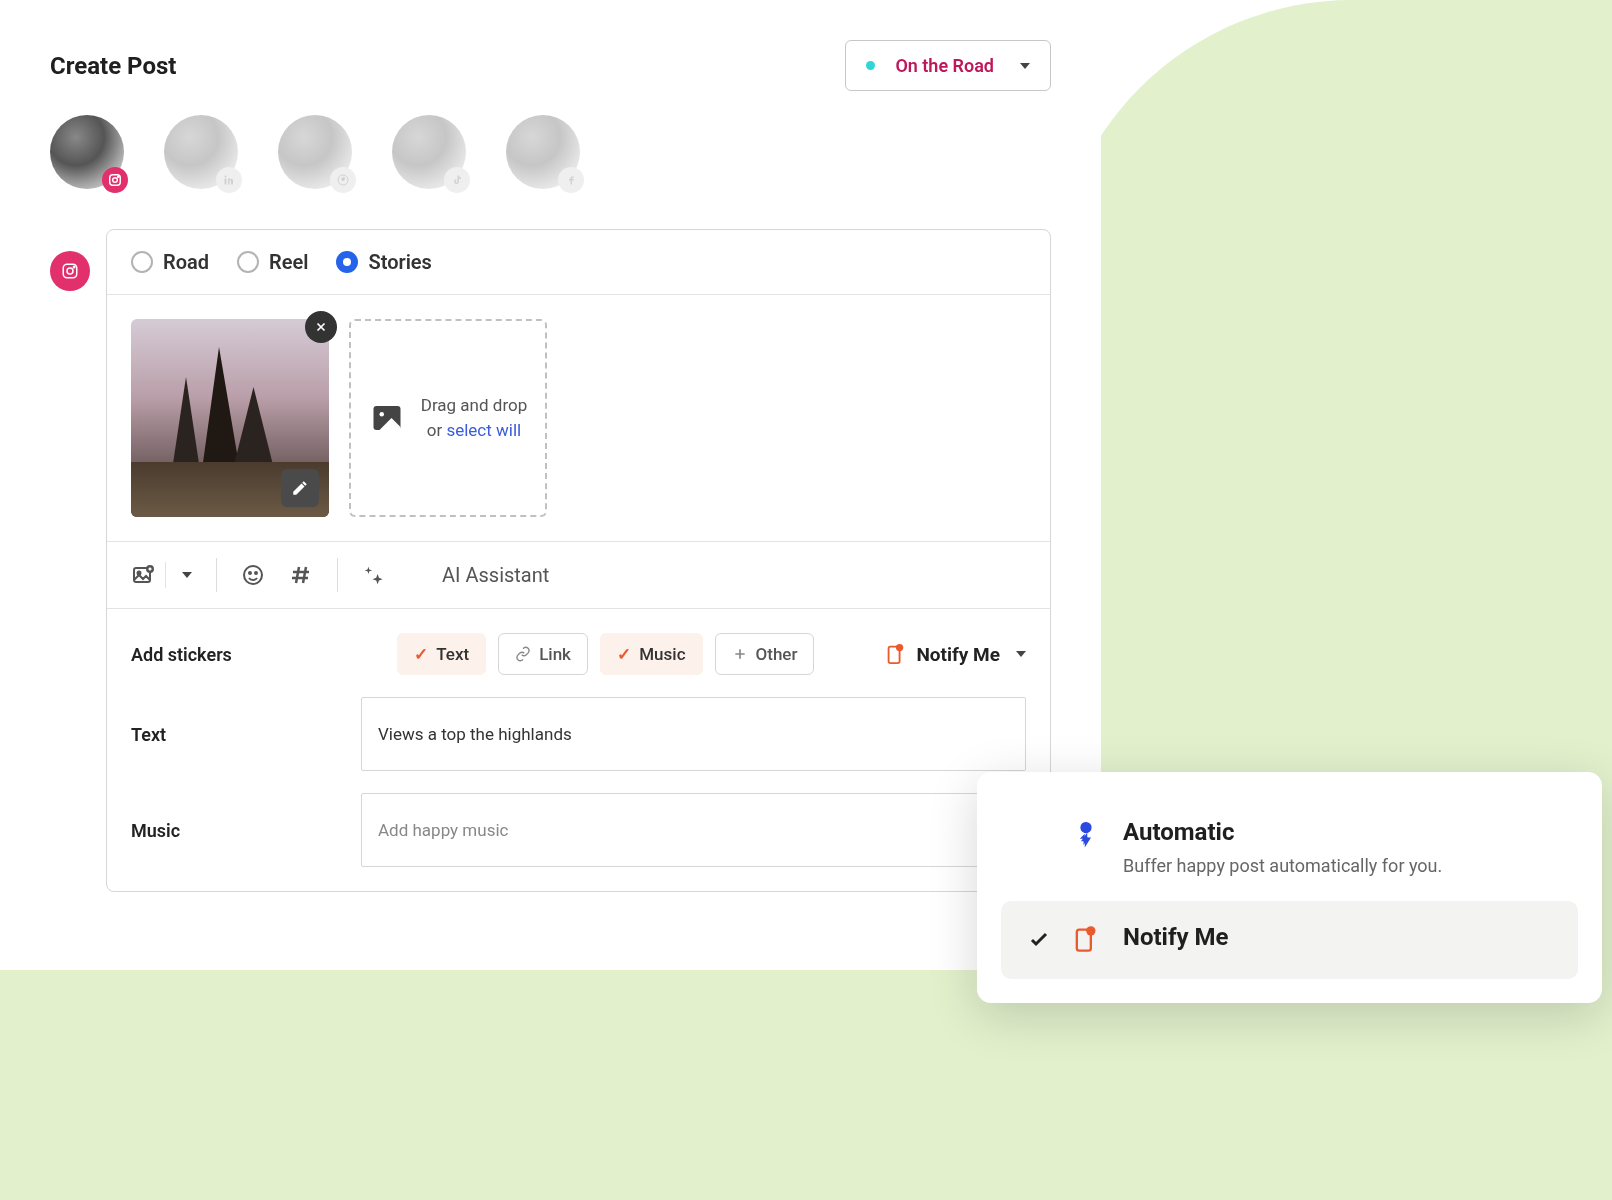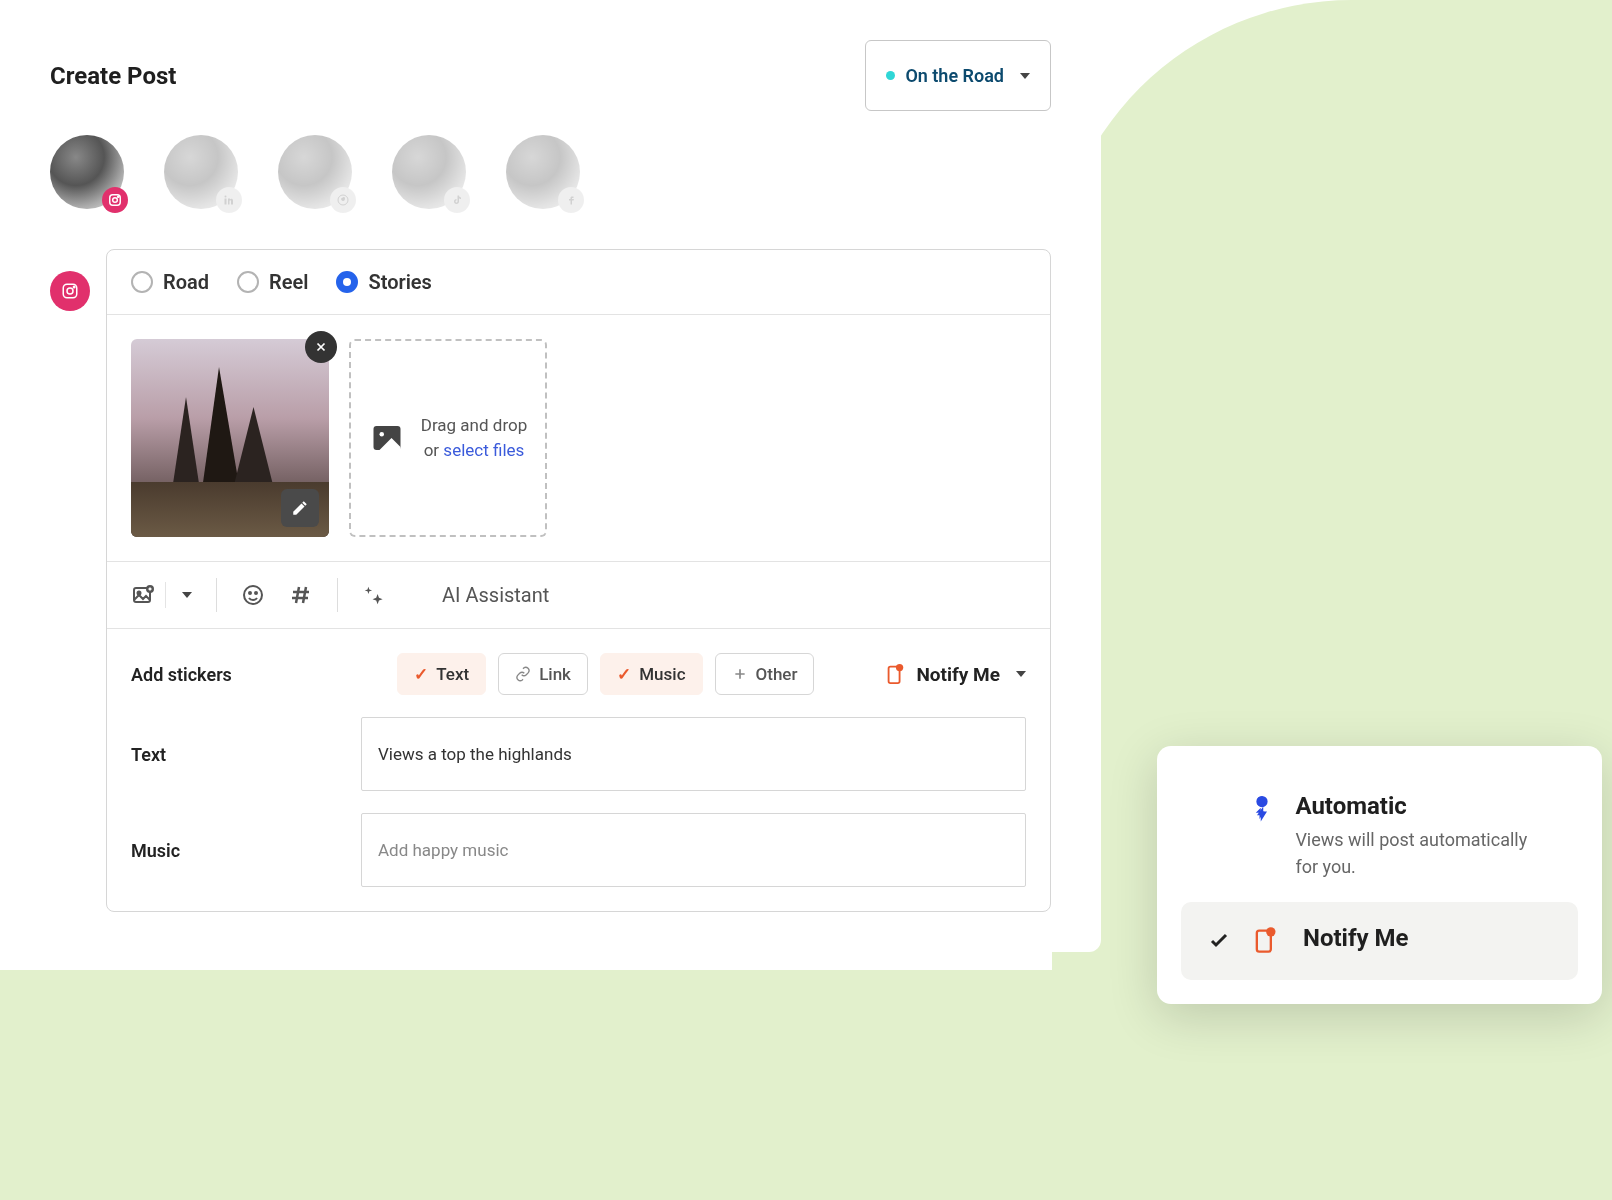--- a/index.html
+++ b/index.html
@@ -45,28 +45,28 @@
       margin-bottom: 24px;
     }
     .title {
       font-size: 24px;
       font-weight: 700;
       color: #1f1f1f;
     }
     .workspace-select {
       display: flex;
       align-items: center;
-      gap: 10px;
+      gap: 20px;
       border: 1px solid #c7c7c7;
       border-radius: 6px;
-      padding: 24px 20px;
+      padding: 14px 20px;
       cursor: pointer;
       font-size: 18px;
       font-weight: 600;
-      color: #0c4a6e;
+      color: #be185d;
     }
     .dot-teal { width: 9px; height: 9px; background: #2fd6d6; border-radius: 50%; }
     .caret-down {
       width: 0; height: 0;
       border-left: 5px solid transparent;
       border-right: 5px solid transparent;
       border-top: 6px solid #444;
       margin-left: 6px;
     }
     .avatars {
@@ -241,22 +241,22 @@
       padding: 26px 16px;
       font-size: 17px;
       color: #333;
       font-family: inherit;
     }
     .input::placeholder { color: #888; }
     .first-form-row { justify-content: space-between; gap: 36px; }
     .popup {
       position: absolute;
       right: 10px;
-      top: 746px;
-      width: 445px;
+      top: 772px;
+      width: 625px;
       background: #fff;
       border-radius: 14px;
       box-shadow: 0 12px 50px rgba(0,0,0,0.16);
       padding: 24px;
       z-index: 5;
     }
     .popup-item {
       display: flex;
       gap: 18px;
       padding: 22px 24px;
@@ -376,21 +376,21 @@
           </div>
         </div>
         <div class="dropzone">
           <svg width="36" height="36" viewBox="0 0 24 24" fill="#444">
               <rect x="3" y="4" width="18" height="16" rx="2"></rect>
               <circle cx="8.5" cy="9.5" r="1.5" fill="#fff"></circle>
               <path d="M21 18l-6-6-8 8h14z" fill="#fff"></path>
             </svg>
           <div class="dz-text">
             <span>Drag and drop</span><br>
-            <span>or </span><span class="dz-link">select files</span>
+            <span>or </span><span class="dz-link">select will</span>
           </div>
         </div>
       </div>
 
       <div class="toolbar">
         <div class="tb-group">
           <svg width="24" height="24" viewBox="0 0 24 24" fill="none" stroke="#555" stroke-width="2">
               <rect x="3" y="5" width="16" height="14" rx="2"></rect>
               <circle cx="8" cy="10" r="1.5" fill="#555"></circle>
               <path d="M3 17l5-5 4 4 3-3 4 4"></path>
@@ -475,21 +475,21 @@
     <div class="check-col"></div>
     <div class="icon-col">
       <svg width="30" height="30" viewBox="0 0 24 24" fill="#2a4ae2">
         <path d="M12 2a4 4 0 00-1 7.9V11l-4 4h3v5l4-6h-3V9.9A4 4 0 0012 2z"></path>
         <circle cx="12" cy="6" r="3.5" fill="none" stroke="#2a4ae2" stroke-width="2"></circle>
         <path d="M13 10l-5 7h3v5l5-8h-3z" fill="#2a4ae2"></path>
       </svg>
     </div>
     <div>
       <div class="popup-title">Automatic</div>
-      <div class="popup-desc">Views will post automatically for you.</div>
+      <div class="popup-desc">Buffer happy post automatically for you.</div>
     </div>
   </div>
   <div class="popup-item selected">
     <div class="check-col">
       <svg width="24" height="24" viewBox="0 0 24 24" stroke="#222" stroke-width="3" fill="none">
           <path d="M5 13l4 4L19 7"></path>
         </svg>
     </div>
     <div class="icon-col">
       <svg width="28" height="28" viewBox="0 0 24 24" fill="none">

